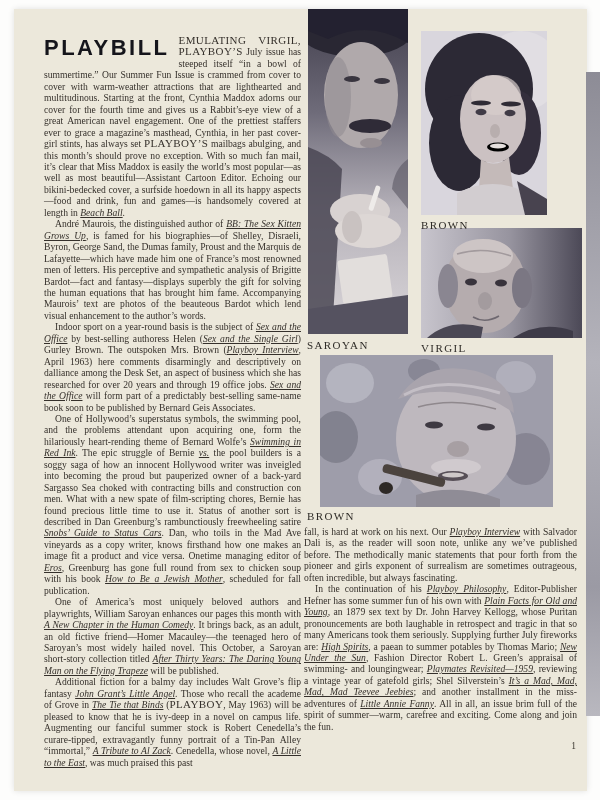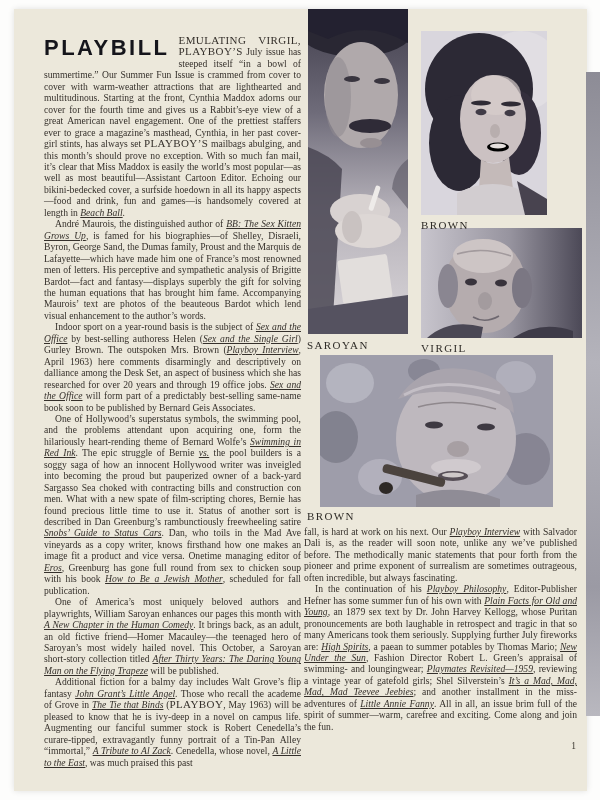--- a/index.html
+++ b/index.html
@@ -154,19 +154,19 @@
         <p class="para indent"><span>André Maurois, the distinguished author of </span><span class="run-i">BB: The Sex Kitten Grows Up</span><span>, is famed for his biographies—of Shelley, Disraeli, Byron, George Sand, the Dumas family, Proust and the Marquis de Lafayette—which have made him one of France’s most renowned men of letters. His perceptive and sympathetic analysis of Brigitte Bardot—fact and fantasy—displays superbly the gift for solving the human equations that has brought him fame. Accompanying Maurois’ text are photos of the beauteous Bardot which lend visual enhancement to the author’s words.</span></p>
         <p class="para indent"><span>Indoor sport on a year-round basis is the subject of </span><span class="run-i">Sex and the Office</span><span> by best-selling authoress Helen (</span><span class="run-i">Sex and the Single Girl</span><span>) Gurley Brown. The outspoken Mrs. Brown (</span><span class="run-i">Playboy Interview</span><span>, April 1963) here comments disarmingly and descriptively on dalliance among the Desk Set, an aspect of business which she has researched for over 20 years and through 19 office jobs. </span><span class="run-i">Sex and the Office</span><span> will form part of a predictably best-selling same-name book soon to be published by Bernard Geis Associates.</span></p>
         <p class="para indent"><span>One of Hollywood’s superstatus symbols, the swimming pool, and the problems attendant upon acquiring one, form the hilariously heart-rending theme of Bernard Wolfe’s </span><span class="run-i">Swimming in Red Ink</span><span>. The epic struggle of Bernie </span><span class="run-i">vs.</span><span> the pool builders is a soggy saga of how an innocent Hollywood writer was inveigled into becoming the proud but pauperized owner of a back-yard Sargasso Sea choked with contracting bills and construction con men. What with a new spate of film-scripting chores, Bernie has found precious little time to use it. Status of another sort is described in Dan Greenburg’s rambunctiously freewheeling satire </span><span class="run-i">Snobs’ Guide to Status Cars</span><span>. Dan, who toils in the Mad Ave vineyards as a copy writer, knows firsthand how one makes an image fit a product and vice versa. Onetime managing editor of </span><span class="run-i">Eros</span><span>, Greenburg has gone full round from sex to chicken soup with his book </span><span class="run-i">How to Be a Jewish Mother</span><span>, scheduled for fall publication.</span></p>
         <p class="para indent"><span>One of America’s most uniquely beloved authors and playwrights, William Saroyan enhances our pages this month with </span><span class="run-i">A New Chapter in the Human Comedy</span><span>. It brings back, as an adult, an old fictive friend—Homer Macauley—the teenaged hero of Saroyan’s most widely hailed novel. This October, a Saroyan short-story collection titled </span><span class="run-i">After Thirty Years: The Daring Young Man on the Flying Trapeze</span><span> will be published.</span></p>
         <p class="para indent"><span>Additional fiction for a balmy day includes Walt Grove’s flip fantasy </span><span class="run-i">John Grant’s Little Angel</span><span>. Those who recall the academe of Grove in </span><span class="run-i">The Tie that Binds</span><span> (</span><span class="run-sc">PLAYBOY</span><span>, May 1963) will be pleased to know that he is ivy-deep in a novel on campus life. Augmenting our fanciful summer stock is Robert Cenedella’s curare-tipped, extravagantly funny portrait of a Tin-Pan Alley “immortal,” </span><span class="run-i">A Tribute to Al Zack</span><span>. Cenedella, whose novel, </span><span class="run-i">A Little to the East</span><span>, was much praised this past</span></p>
       </div>
   </div>
 
   <div class="col col-right">
     <div>
-        <p class="para"><span>fall, is hard at work on his next. Our </span><span class="run-i">Playboy Interview</span><span> with Salvador Dali is, as the reader will soon note, unlike any we’ve published before. The methodically manic statements that pour forth from the pioneer and prime exponent of surrealism are sometimes outrageous, often incredible, but always fascinating.</span></p>
+        <p class="para"><span>fall, is hard at work on his next. Our </span><span class="run-i">Playboy Interview</span><span> with Salvador Dali is, as the reader will soon note, unlike any we’ve published before. The methodically manic statements that pour forth from the pioneer and girls exponent of surrealism are sometimes outrageous, often incredible, but always fascinating.</span></p>
         <p class="para indent"><span>In the continuation of his </span><span class="run-i">Playboy Philosophy</span><span>, Editor-Publisher Hefner has some summer fun of his own with </span><span class="run-i">Plain Facts for Old and Young</span><span>, an 1879 sex text by Dr. John Harvey Kellogg, whose Puritan pronouncements are both laughable in retrospect and tragic in that so many Americans took them seriously. Supplying further July fireworks are: </span><span class="run-i">High Spirits</span><span>, a paean to summer potables by Thomas Mario; </span><span class="run-i">New Under the Sun</span><span>, Fashion Director Robert L. Green’s appraisal of swimming- and loungingwear; </span><span class="run-i">Playmates Revisited—1959</span><span>, reviewing a vintage year of gatefold girls; Shel Silverstein’s </span><span class="run-i">It’s a Mad, Mad, Mad, Mad Teevee Jeebies</span><span>; and another installment in the miss-adventures of </span><span class="run-i">Little Annie Fanny</span><span>. All in all, an issue brim full of the spirit of summer—warm, carefree and exciting. Come along and join the fun.</span></p>
       </div>
   </div>
 
   <div class="page-number">1</div>
 </div>
 
 </body></html>

